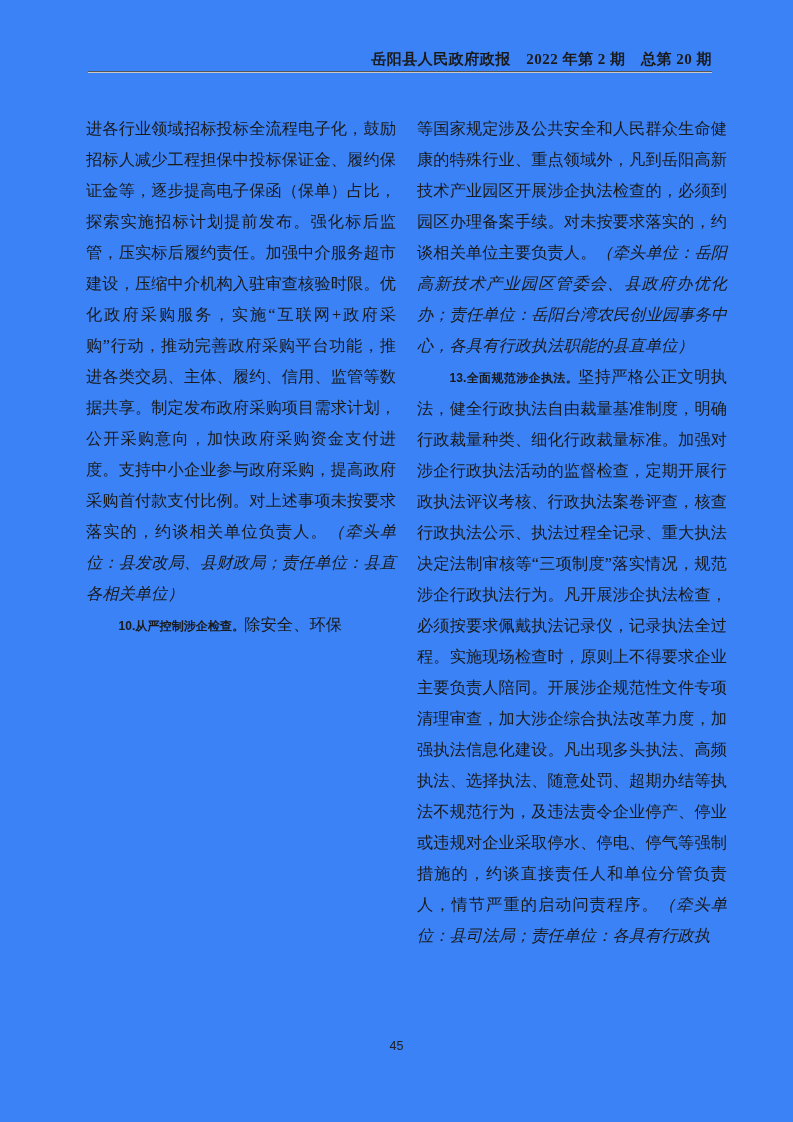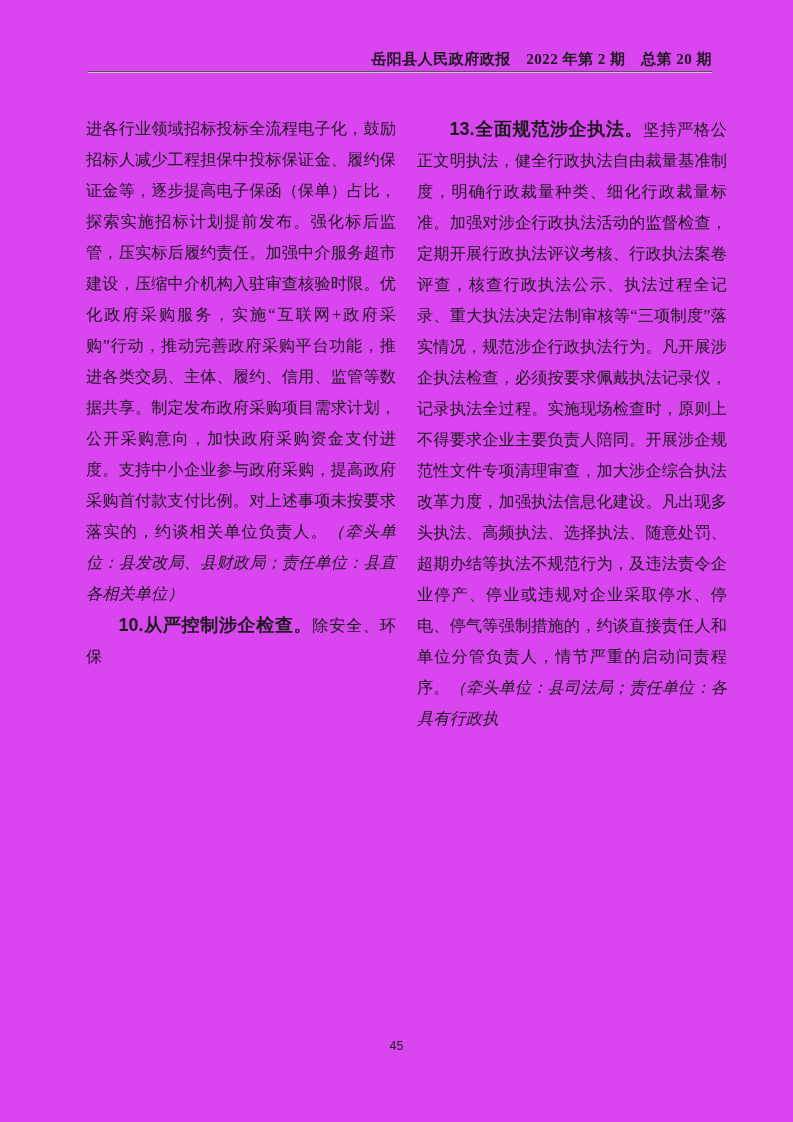--- a/index.html
+++ b/index.html
@@ -54,21 +54,21 @@
     text-align: justify;
     text-align-last: left;
     color: #1a1a1a;
     letter-spacing: 0.1px;
   }
   .para.indent { text-indent: 2em; }
   .seg-normal { font-style: normal; font-weight: 400; }
   .seg-bold {
     font-weight: 700;
     font-family: "Liberation Sans", "DejaVu Sans", sans-serif;
-    font-size: 18px;
+    font-size: 12px;
   }
   .seg-kai {
     font-style: italic;
     font-weight: 500;
   }
   .seg-kai-bold {
     font-style: italic;
     font-weight: 700;
   }
   
@@ -81,33 +81,34 @@
   }
   .page-number {
     font-family: "Liberation Sans", "DejaVu Sans", sans-serif;
     font-size: 12.5px;
     color: #222222;
   }
 </style>
 </head>
 <body>
 
-<div class="page" style="background: #d946ef;">
+<div class="page" style="background: #3b82f6;">
 
   <header>
     <div class="header-text" style="color: rgb(26, 26, 26);">岳阳县人民政府政报　2022 年第 2 期　总第 20 期</div>
     <div class="header-rule" style="background: rgb(85, 85, 85);"></div>
   </header>
 
   <main class="columns">
     <section class="col" id="col-left">
         <p class="para" style="color: rgb(26, 26, 26);"><span class="seg-normal">进各行业领域招标投标全流程电子化，鼓励招标人减少工程担保中投标保证金、履约保证金等，逐步提高电子保函（保单）占比，探索实施招标计划提前发布。强化标后监管，压实标后履约责任。加强中介服务超市建设，压缩中介机构入驻审查核验时限。优化政府采购服务，实施“互联网+政府采购”行动，推动完善政府采购平台功能，推进各类交易、主体、履约、信用、监管等数据共享。制定发布政府采购项目需求计划，公开采购意向，加快政府采购资金支付进度。支持中小企业参与政府采购，提高政府采购首付款支付比例。对上述事项未按要求落实的，约谈相关单位负责人。</span><span class="seg-kai">（牵头单位：县发改局、县财政局；责任单位：县直各相关单位）</span></p>
         <p class="para indent" style="color: rgb(26, 26, 26);"><span class="seg-bold">10.从严控制涉企检查。</span><span class="seg-normal">除安全、环保</span></p>
       </section>
     <section class="col" id="col-right">
+        <p class="para" style="color: rgb(26, 26, 26);"><span class="seg-normal">等国家规定涉及公共安全和人民群众生命健康的特殊行业、重点领域外，凡到岳阳高新技术产业园区开展涉企执法检查的，必须到园区办理备案手续。对未按要求落实的，约谈相关单位主要负责人。</span><span class="seg-kai">（牵头单位：岳阳高新技术产业园区管委会、县政府办优化办；责任单位：岳阳台湾农民创业园事务中心，各具有行政执法职能的县直单位）</span></p>
         <p class="para indent" style="color: rgb(26, 26, 26);"><span class="seg-bold">13.全面规范涉企执法。</span><span class="seg-normal">坚持严格公正文明执法，健全行政执法自由裁量基准制度，明确行政裁量种类、细化行政裁量标准。加强对涉企行政执法活动的监督检查，定期开展行政执法评议考核、行政执法案卷评查，核查行政执法公示、执法过程全记录、重大执法决定法制审核等“三项制度”落实情况，规范涉企行政执法行为。凡开展涉企执法检查，必须按要求佩戴执法记录仪，记录执法全过程。实施现场检查时，原则上不得要求企业主要负责人陪同。开展涉企规范性文件专项清理审查，加大涉企综合执法改革力度，加强执法信息化建设。凡出现多头执法、高频执法、选择执法、随意处罚、超期办结等执法不规范行为，及违法责令企业停产、停业或违规对企业采取停水、停电、停气等强制措施的，约谈直接责任人和单位分管负责人，情节严重的启动问责程序。</span><span class="seg-kai">（牵头单位：县司法局；责任单位：各具有行政执</span></p>
       </section>
   </main>
 
   <footer class="footer">
     <span class="page-number">45</span>
   </footer>
 
 </div>
 

